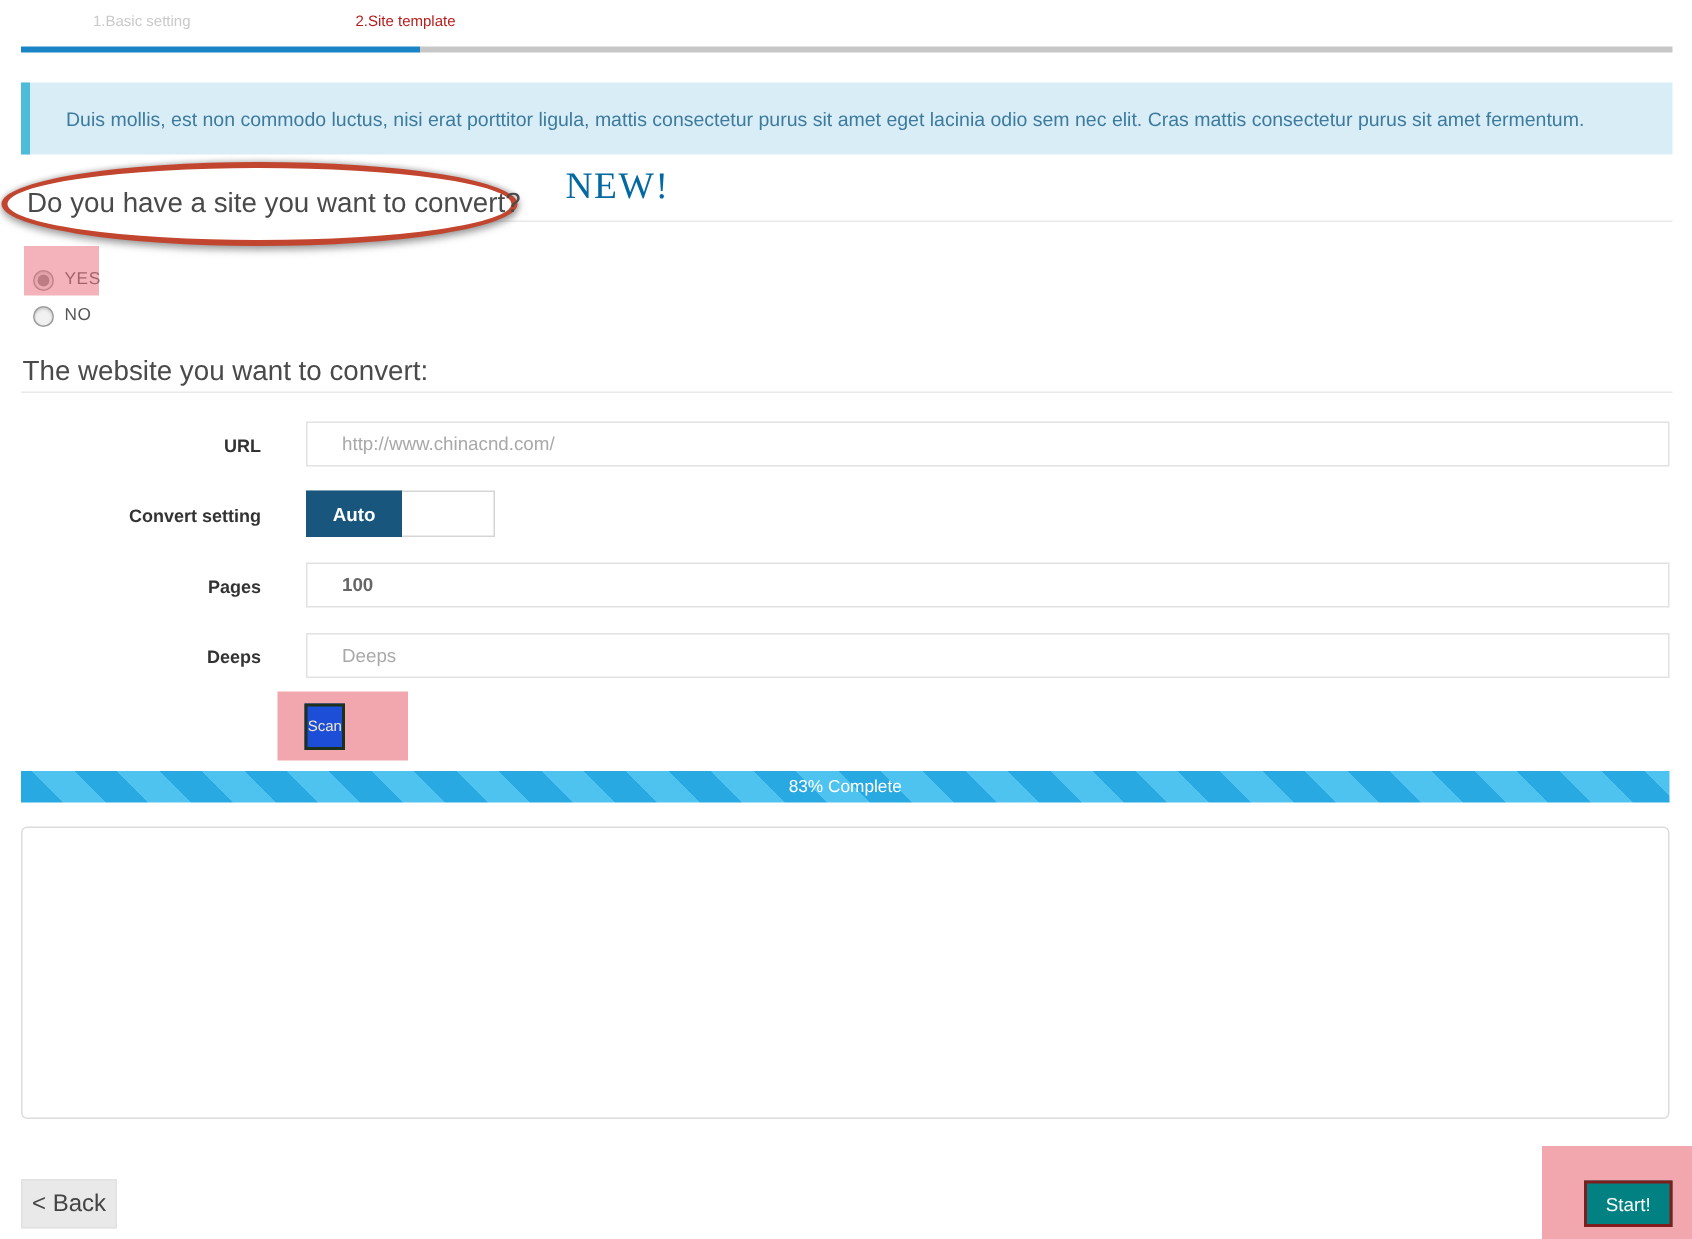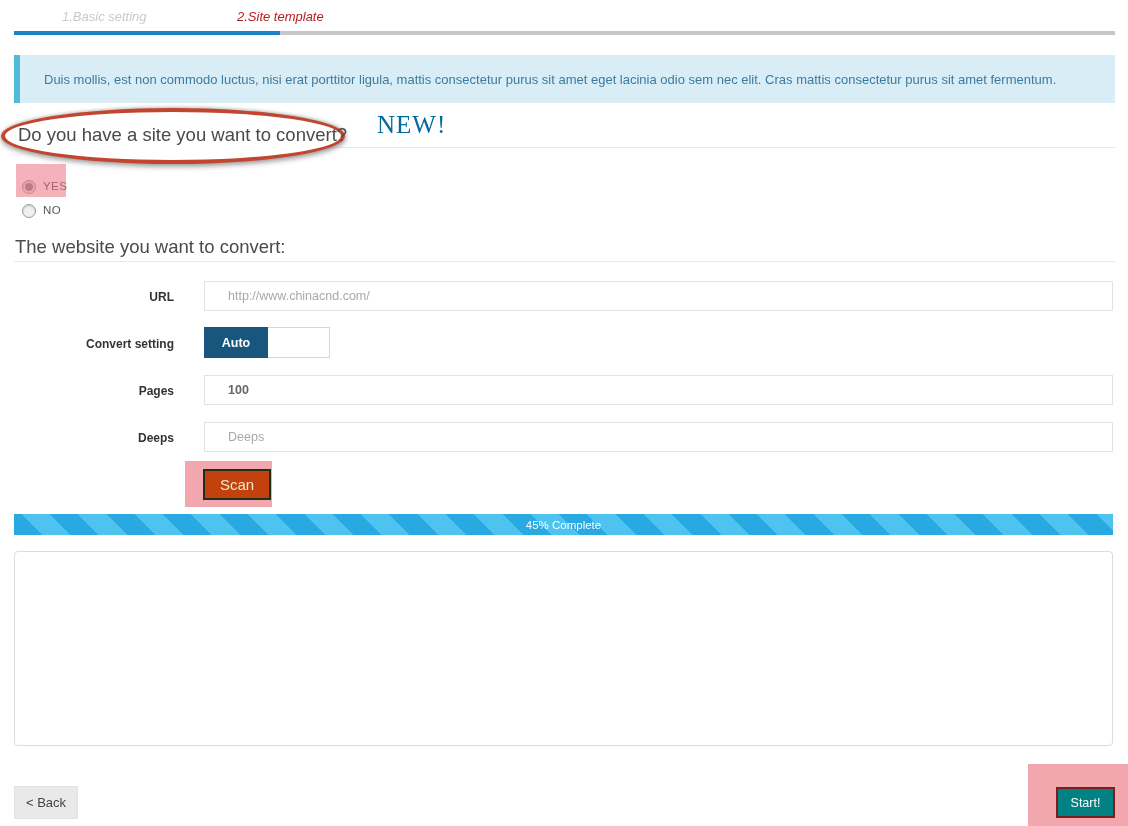--- a/index.html
+++ b/index.html
@@ -1,21 +1,21 @@
 <!DOCTYPE html>
 <html><head>
 <meta charset="utf-8">
 <style>
   html,body { margin:0; padding:0; background:#fff; }
   .page {
     position:relative; width:1128px; height:826px; overflow:hidden;
     font-family:"Liberation Sans", sans-serif; background:#fff;
   }
   
-  .tab { position:absolute; top:9px; font-size:13px; cursor:default;font-style:italic; }
+  .tab { position:absolute; top:9px; font-size:10px; cursor:default; }
   .tab-inactive { left:62px; color:#c9c9c9; }
   .tab-active   { left:237px; color:#b91c1c; }
   .tabline-blue { position:absolute; left:14px; top:31px; width:266px; height:4px; background:#1a84c6; }
   .tabline-gray { position:absolute; left:280px; top:31px; width:835px; height:4px; background:#c7c7c7; }
   
   .banner {
     position:absolute; left:14px; top:55px; width:1101px; height:48px; box-sizing:border-box;
     background:#d9edf7; border-left:6px solid #4ebcd9; color:#3c7b9e; font-size:13px;
     display:flex; align-items:center; padding-left:24px; padding-right:10px;
   }
@@ -61,39 +61,39 @@
   .toggle {
     position:absolute; left:204px; top:327px; width:126px; height:31px; box-sizing:border-box;
     border:1px solid #d5d5d5; background:#fff; cursor:pointer;
   }
   .toggle-on {
     position:absolute; left:-1px; top:-1px; width:64px; height:31px; background:#19567d;
     color:#fff; font-size:12.5px; font-weight:bold; display:flex; align-items:center; justify-content:center;
   }
   .scan-highlight { position:absolute; left:185px; top:461px; width:87px; height:46px; background:#f2a7ae; }
   .scan-btn {
-    position:absolute; left:203px; top:469px; width:68px; height:31px; box-sizing:border-box;
-    background:#c2410c; border:2px solid #1d301c; color:#efe8cd; font-size:15px;
+    position:absolute; left:203px; top:469px; width:27px; height:31px; box-sizing:border-box;
+    background:#1d4ed8; border:2px solid #1d301c; color:#efe8cd; font-size:10px;
     display:flex; align-items:center; justify-content:center; cursor:pointer;
   }
   
   .progress {
     position:absolute; left:14px; top:514px; width:1099px; height:21px;
     background:repeating-linear-gradient(45deg, #29a9e1 0px, #29a9e1 20px, #4ec3ef 20px, #4ec3ef 40px);
     display:flex; align-items:center; justify-content:center; color:#fff; font-size:11.5px;
   }
   
   .tree-panel {
     position:absolute; left:14px; top:551px; width:1099px; height:195px; box-sizing:border-box;
     border:1px solid #dcdcdc; border-radius:4px; background:#fff;
   }
   
   .back-btn {
     position:absolute; left:14px; top:786px; width:64px; height:33px; box-sizing:border-box;
-    background:#e9e9e9; border:1px solid #e2e2e2; color:#444; font-size:13px;
+    background:#e9e9e9; border:1px solid #e2e2e2; color:#444; font-size:16px;
     display:flex; align-items:center; justify-content:center; cursor:pointer;
   }
   .start-highlight { position:absolute; left:1028px; top:764px; width:100px; height:62px; background:#f2a7ae; }
   .start-btn {
     position:absolute; left:1056px; top:787px; width:59px; height:31px; box-sizing:border-box;
     background:#018181; border:2px solid #7f1d1d; color:#fdfdfd; font-size:12.5px;
     display:flex; align-items:center; justify-content:center; cursor:pointer;
   }
 </style>
 </head>
@@ -135,21 +135,21 @@
   <div class="f-label" style="top:384px;">Pages</div>
   <input class="f-input" style="top: 375px; font-weight: bold;" type="text" value="100">
 
   <div class="f-label" style="top:431px;">Deeps</div>
   <input class="f-input" style="top: 422px;" type="text" placeholder="Deeps">
 
   <div class="scan-highlight"></div>
   <div class="scan-btn">Scan</div>
 
   <div class="progress">
-    <span>45% Complete</span>
+    <span>83% Complete</span>
   </div>
 
   <div class="tree-panel">
     
   </div>
 
   <div class="back-btn">&lt; Back</div>
   <div class="start-highlight"></div>
   <div class="start-btn">Start!</div>
 

